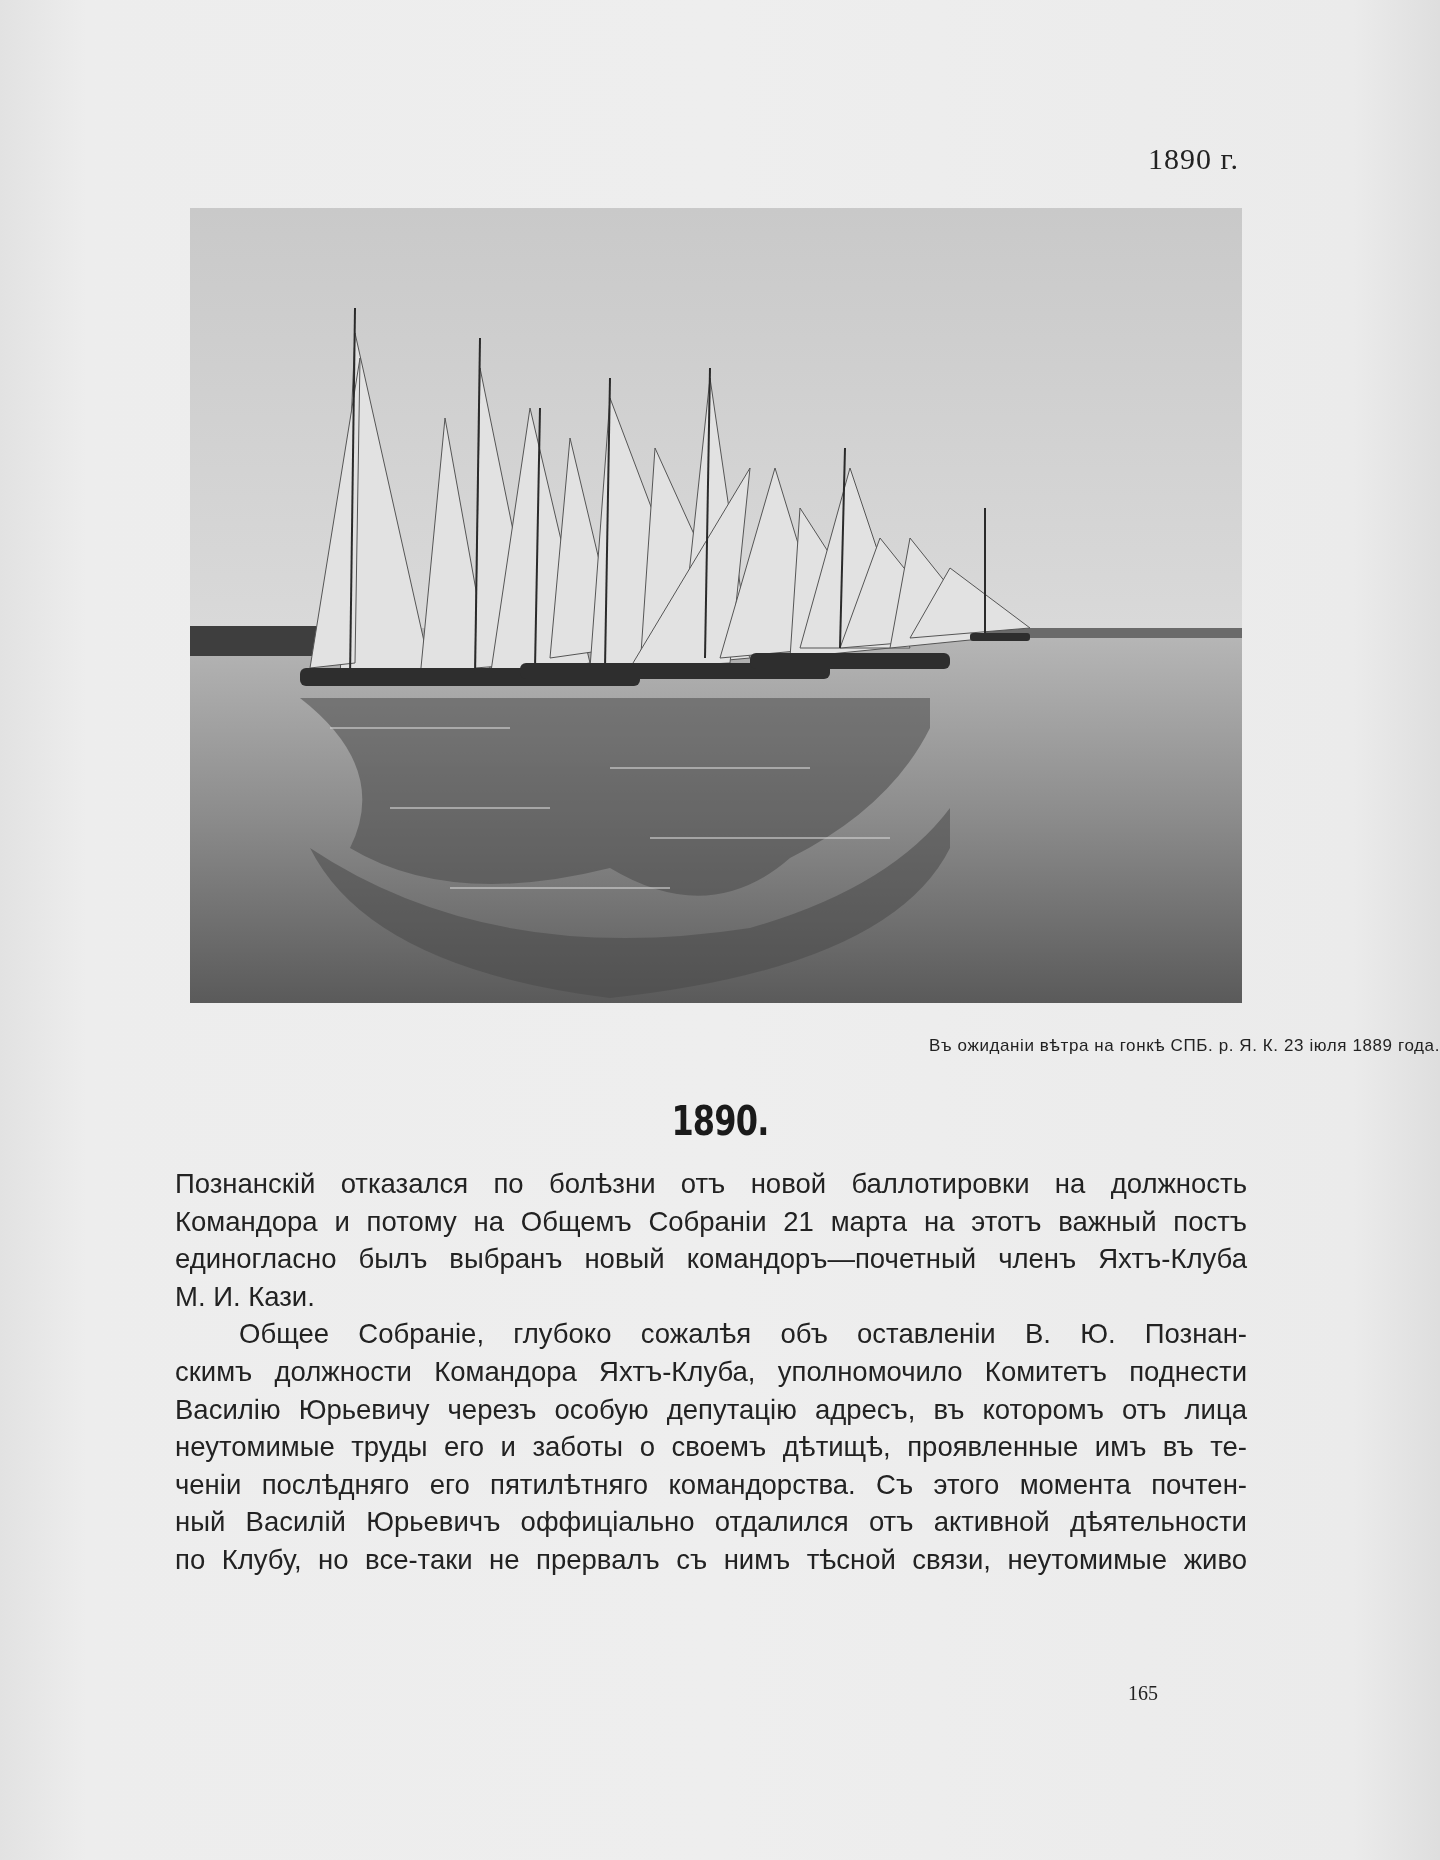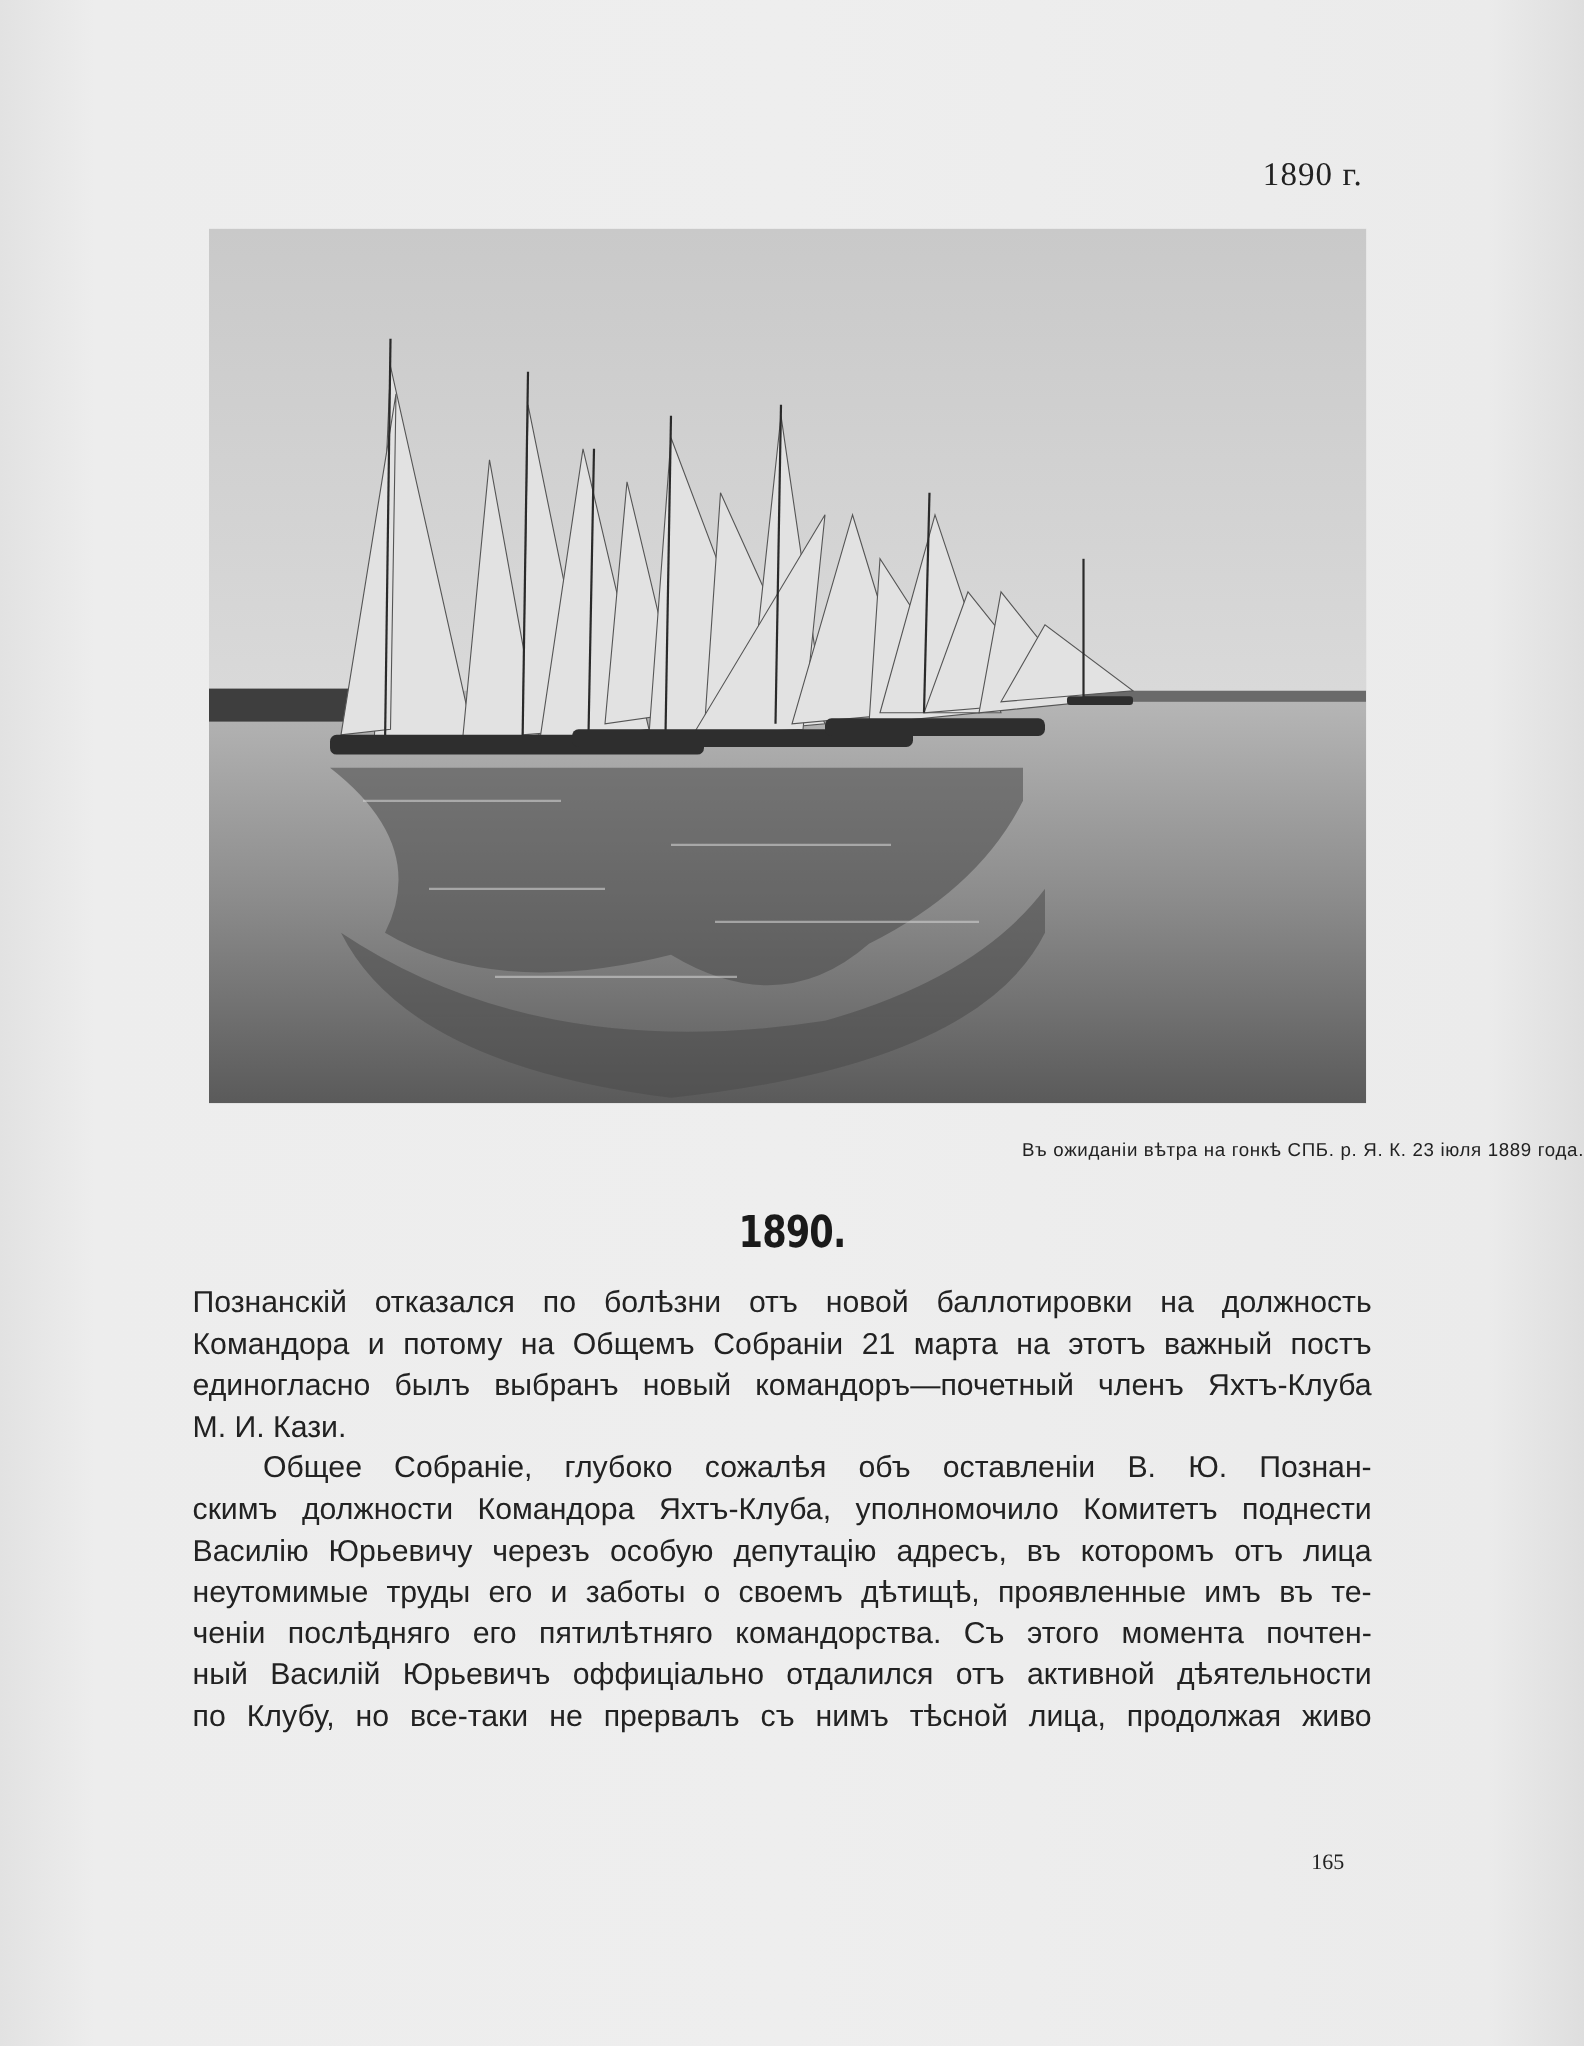--- a/index.html
+++ b/index.html
@@ -36,21 +36,21 @@
     .body-text {
       position: absolute; left: 175px; width: 1072px; top: 1165px;
       font-family: "Liberation Sans", "DejaVu Sans", sans-serif;
       font-size: 27.5px; line-height: 37.6px; color: #222;
       transform-origin: left top;
     }
     .line { display: block; text-align: justify; text-align-last: justify; white-space: nowrap; height: 37.6px; }
     .line.indent { padding-left: 64px; }
     .line.last { text-align-last: left; }
     .page-number {
-      position: absolute; left: 1192px; top: 1682px;
+      position: absolute; left: 1128px; top: 1682px;
       font-size: 20px; color: #222;
     }
   </style>
 </head>
 <body>
 
 <div class="page-shade"></div>
 
 <div class="running-head">1890 г.</div>
 
@@ -131,16 +131,16 @@
   <span class="line">Познанскій отказался по болѣзни отъ новой баллотировки на должность</span>
   <span class="line">Командора и потому на Общемъ Собраніи 21 марта на этотъ важный постъ</span>
   <span class="line">единогласно былъ выбранъ новый командоръ—почетный членъ Яхтъ-Клуба</span>
   <span class="line last">М. И. Кази.</span>
   <span class="line indent">Общее Собраніе, глубоко сожалѣя объ оставленіи В. Ю. Познан-</span>
   <span class="line">скимъ должности Командора Яхтъ-Клуба, уполномочило Комитетъ поднести</span>
   <span class="line">Василію Юрьевичу черезъ особую депутацію адресъ, въ которомъ отъ лица</span>
   <span class="line">неутомимые труды его и заботы о своемъ дѣтищѣ, проявленные имъ въ те-</span>
   <span class="line">ченіи послѣдняго его пятилѣтняго командорства. Съ этого момента почтен-</span>
   <span class="line">ный Василій Юрьевичъ оффиціально отдалился отъ активной дѣятельности</span>
-  <span class="line">по Клубу, но все-таки не прервалъ съ нимъ тѣсной лица, продолжая живо</span>
+  <span class="line">по Клубу, но все-таки не прервалъ съ нимъ тѣсной связи, неутомимые живо</span>
 </div>
 
 <div class="page-number">165</div>
 
 </body></html>

